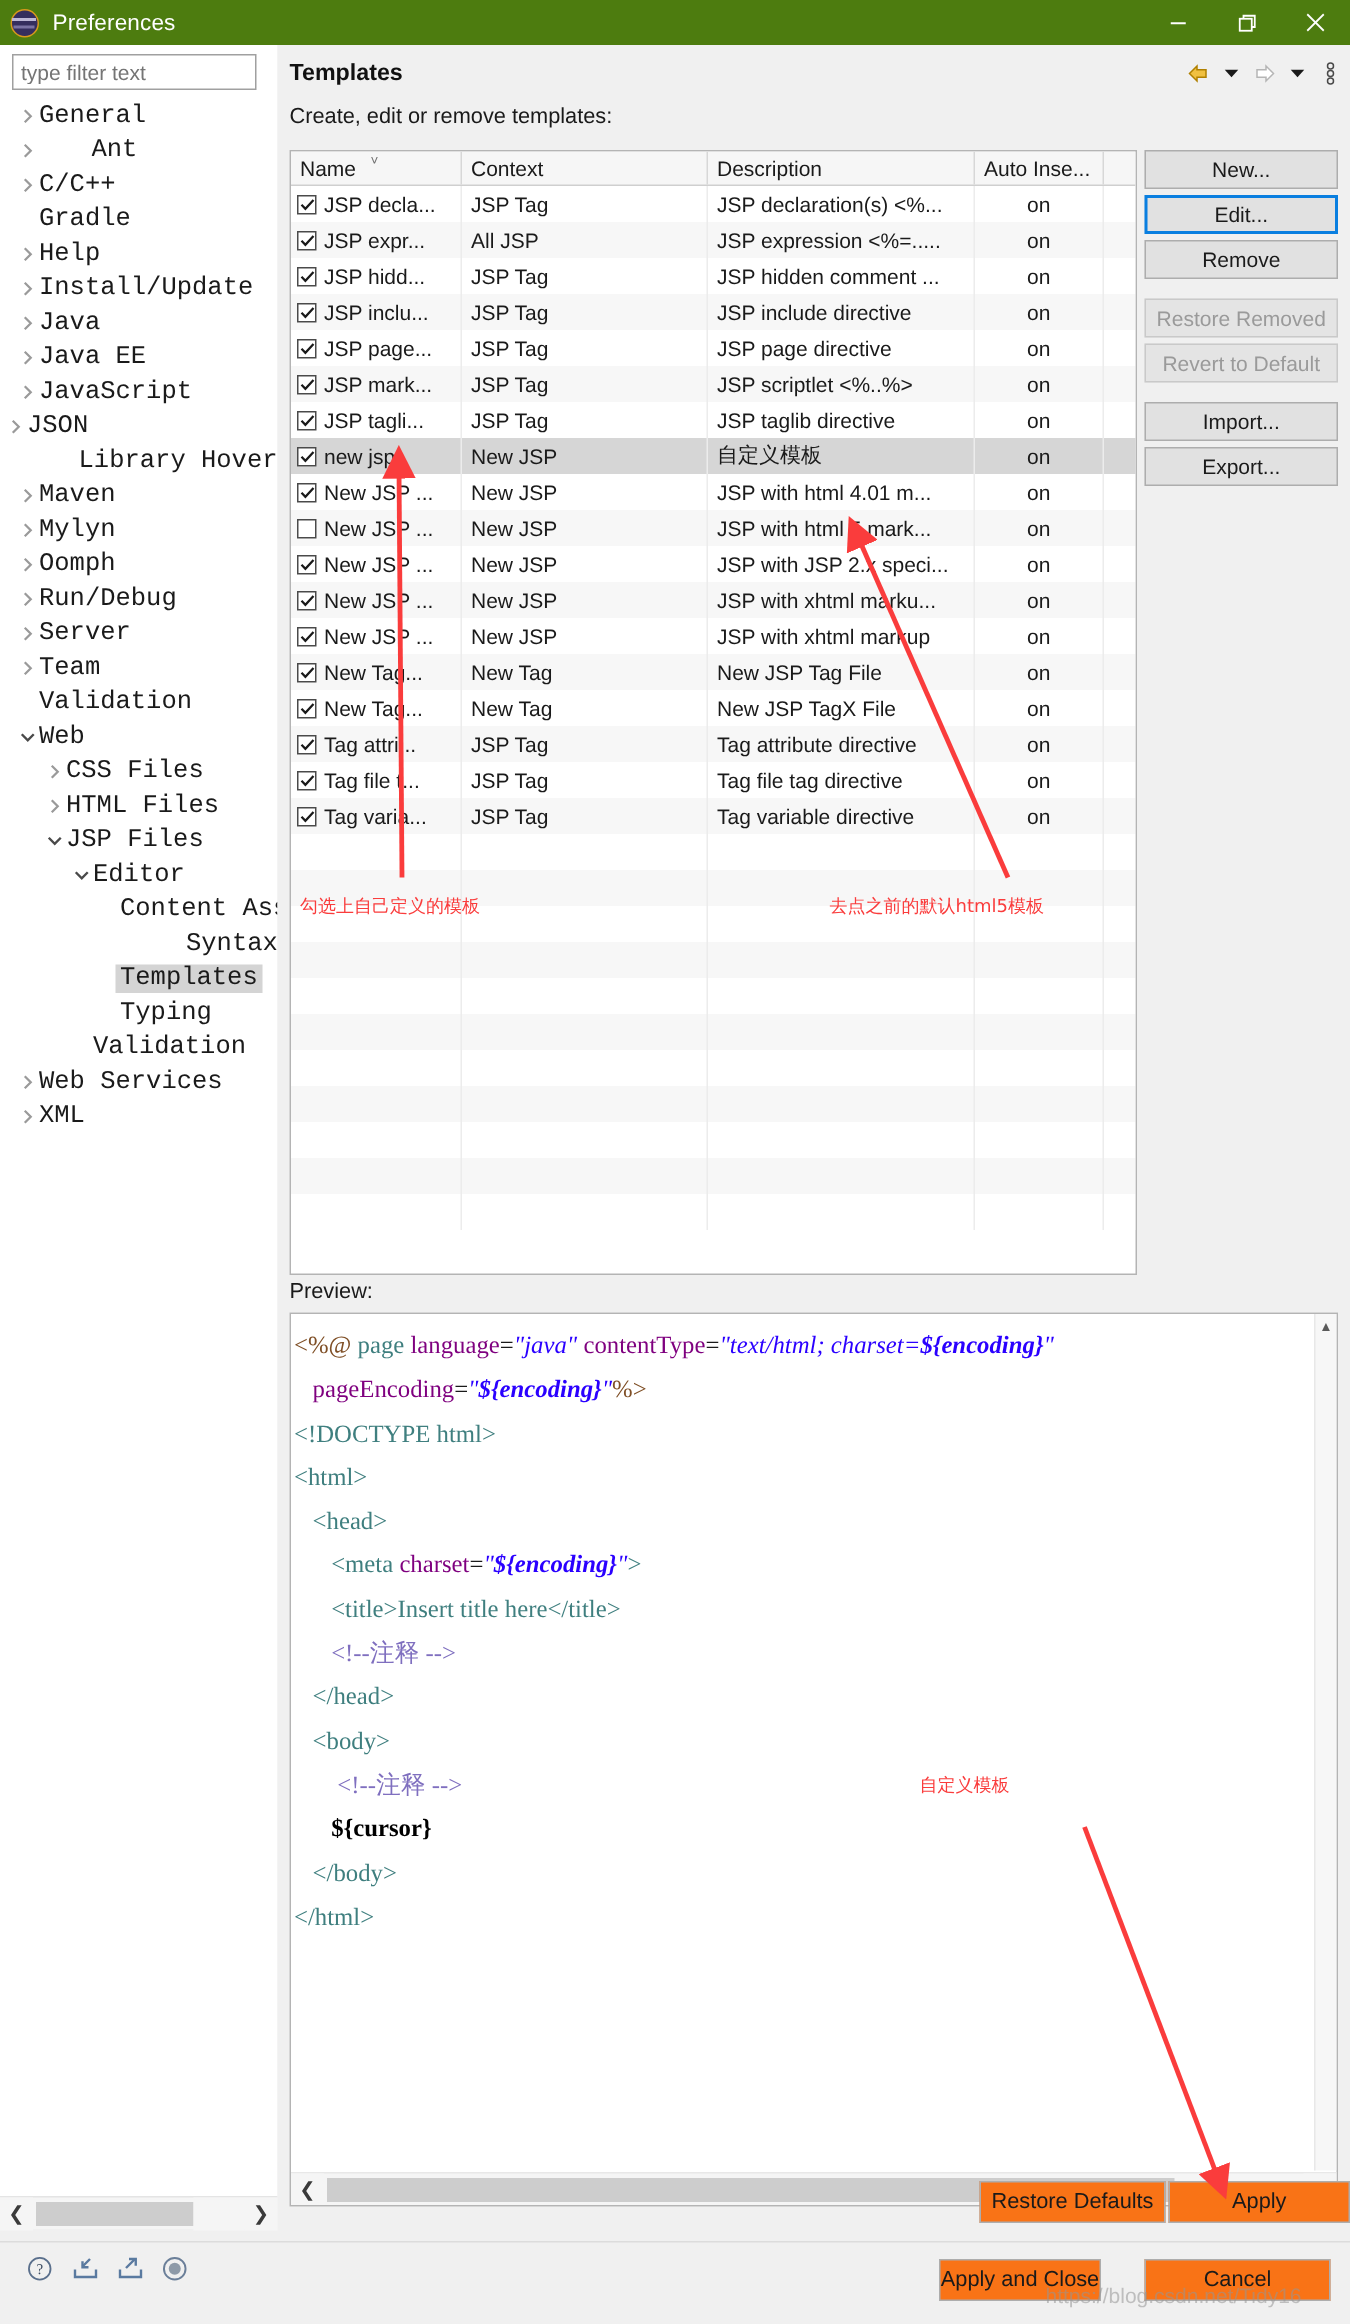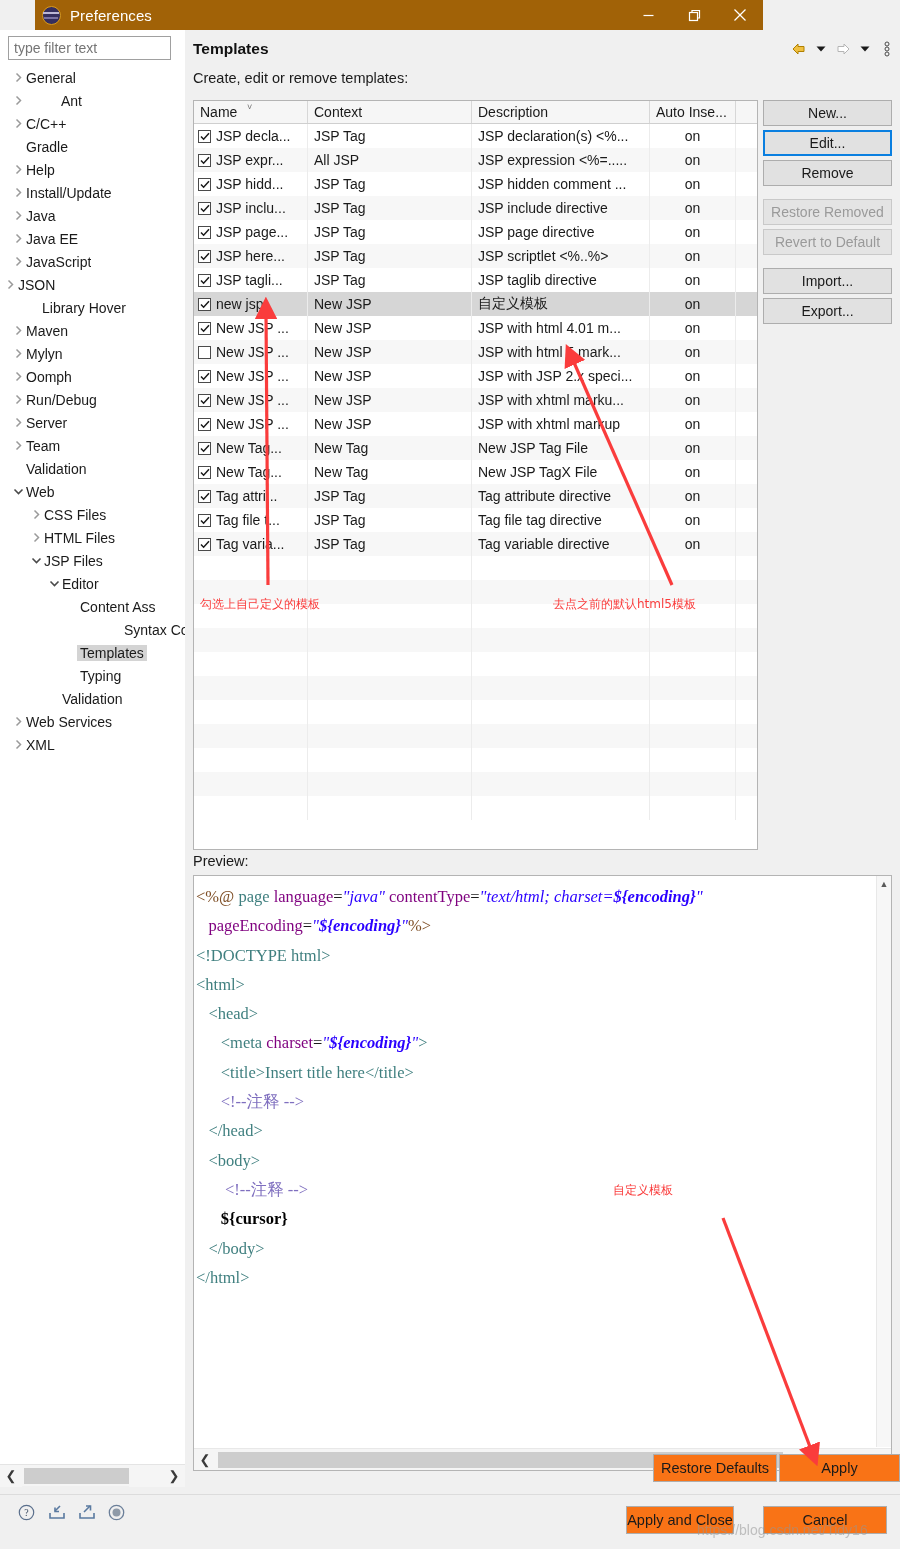--- a/index.html
+++ b/index.html
@@ -11,23 +11,23 @@
     background: #f0f0f0;
   }
   #app {
     position: relative;
     width: 900px; height: 1549px;
     background: #f0f0f0;
   }
 
   
   .titlebar {
-    position: absolute; left: 0; top: 0; width: 728px; height: 30px;
-    background: #a16207;
-    display: flex; align-items: center; margin-left: 35px;
+    position: absolute; left: 0; top: 0; width: 900px; height: 30px;
+    background: #4d7c0f;
+    display: flex; align-items: center;
   }
   .app-icon {
     width: 19px; height: 19px; margin-left: 7px; margin-right: 9px;
     border-radius: 50%;
     background: #352e5e;
     border: 1.5px solid #d99a1c;
     position: relative; flex: none;
   }
   .app-icon::before {
     content: ""; position: absolute; left: 0px; top: 5px;
@@ -54,21 +54,21 @@
   }
   .filter-box {
     position: absolute; left: 8px; top: 6px; width: 163px; height: 24px;
     border: 1px solid #a0a0a0; background: #ffffff;
     font-size: 14px; color: #7a7a7a; padding-left: 5px; line-height: 22px;
     font-family: "Liberation Sans", sans-serif;
   }
   .tree { position: absolute; left: 0; top: 36px; width: 185px; }
   .tree-item {
     height: 23px; display: flex; align-items: center;
-    font-size: 14px; color: #1a1a1a; white-space: nowrap;
+    font-size: 17px; color: #1a1a1a; white-space: nowrap; font-family: Liberation Mono, monospace;
   }
   .tree-item .lbl { overflow: hidden; }
   .tw {
     width: 16px; min-width: 16px; display: flex; align-items: center; justify-content: center;
     color: #8a8a8a;
   }
   .tw svg { display: block; }
   .tree-item.sel .lbl {
     background: #d4d4d4; padding: 0 3px; margin-left: -3px;
   }
@@ -326,21 +326,21 @@
           <span class="lbl">JavaScript</span>
         </div>
         <div class="tree-item" style="padding-left: 2px;">
           <span class="tw">
             <svg width="9" height="11" viewBox="0 0 9 11">
               <path d="M2.5 1.5 L6.5 5.5 L2.5 9.5" fill="none" stroke="#9a9a9a" stroke-width="1.5"></path>
             </svg>
           </span>
           <span class="lbl">JSON</span>
         </div>
-        <div class="tree-item" style="padding-left: 26px;">
+        <div class="tree-item" style="padding-left: 14px; justify-content: flex-end;">
           <span class="tw"></span>
           <span class="lbl">Library Hover</span>
         </div>
         <div class="tree-item" style="padding-left: 10px;">
           <span class="tw">
             <svg width="9" height="11" viewBox="0 0 9 11">
               <path d="M2.5 1.5 L6.5 5.5 L2.5 9.5" fill="none" stroke="#9a9a9a" stroke-width="1.5"></path>
             </svg>
           </span>
           <span class="lbl">Maven</span>
@@ -592,21 +592,21 @@
             <div class="td c-auto">on</div>
             <div class="td c-pad"></div>
           </div>
           <div class="trow even">
             <div class="td c-name">
               <span class="cb">
                 <svg width="10" height="9" viewBox="0 0 10 9">
                   <path d="M1 4.5 L3.6 7.2 L9 1.3" fill="none" stroke="#1a1a1a" stroke-width="1.5"></path>
                 </svg>
               </span>
-              <span>JSP here...</span>
+              <span>JSP mark...</span>
             </div>
             <div class="td c-ctx">JSP Tag</div>
             <div class="td c-desc">JSP scriptlet &lt;%..%&gt;</div>
             <div class="td c-auto">on</div>
             <div class="td c-pad"></div>
           </div>
           <div class="trow odd">
             <div class="td c-name">
               <span class="cb">
                 <svg width="10" height="9" viewBox="0 0 10 9">

